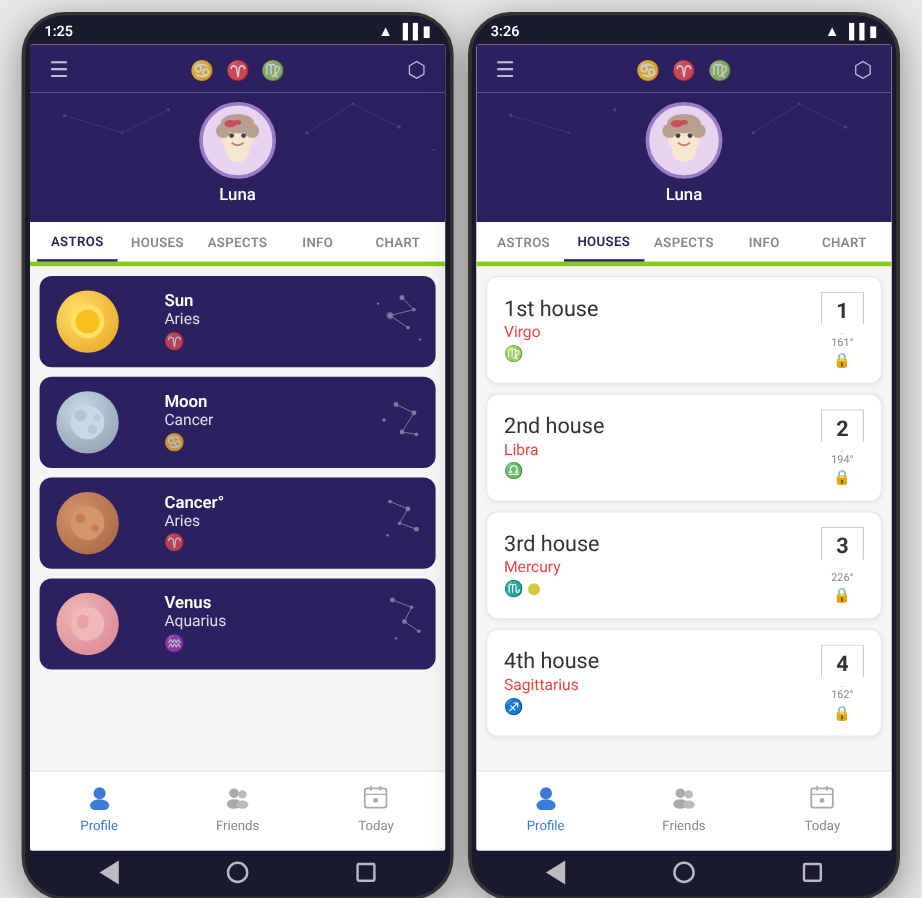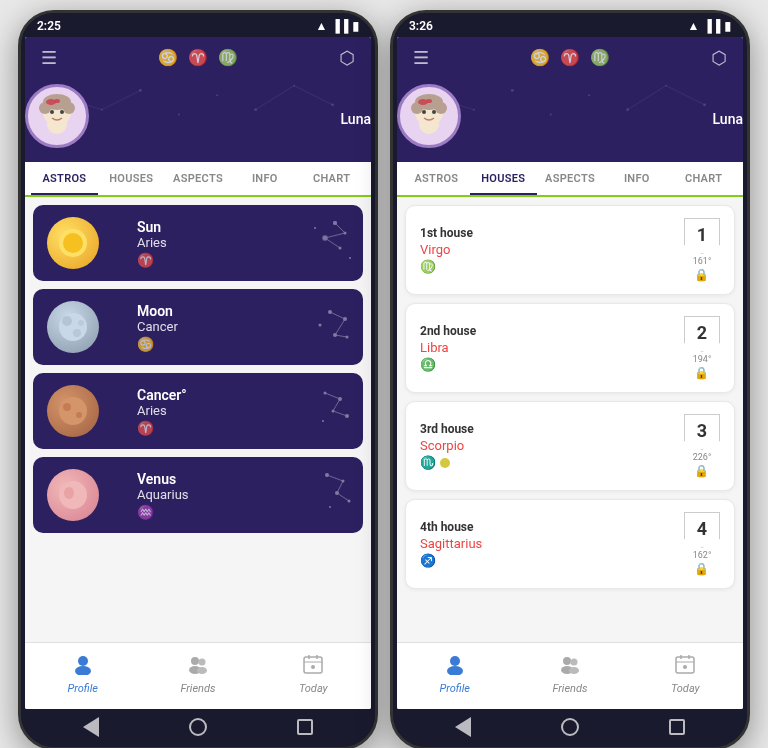--- a/index.html
+++ b/index.html
@@ -75,21 +75,21 @@
       gap: 10px;
       align-items: center;
       color: rgba(255,255,255,0.8);
       font-size: 16px;
     }
 
     
     .profile-section {
       background: #2d2060;
       display: flex;
-      flex-direction: row;
+      flex-direction: column;
       align-items: center;
       padding: 8px 0 14px;
       position: relative;
       justify-content: space-between;
     }
 
     .constellation-bg {
       position: absolute;
       top: 0; left: 0; right: 0; bottom: 0;
       opacity: 0.15;
@@ -117,22 +117,23 @@
       font-weight: 500;
       margin-top: 6px;
       position: relative;
       z-index: 1;
     }
 
     
     .tabs-row {
       background: white;
       display: flex;
-      border-bottom: 2px solid #84cc16;
+      border-bottom: 4px solid #84cc16;
       padding: 0 6px;
+      align-items: center;
     }
 
     .tab-item {
       flex: 1;
       text-align: center;
       padding: 10px 0 8px;
       font-size: 11px;
       font-weight: 600;
       color: #888;
       cursor: pointer;
@@ -230,22 +231,22 @@
       box-shadow: 0 1px 4px rgba(0,0,0,0.06);
       min-height: 72px;
     }
 
     .house-info {
       flex: 1;
     }
 
     .house-name {
       color: #333;
-      font-size: 12px;
-      font-weight: 700;
+      font-size: 18px;
+      font-weight: 400;
     }
 
     .house-sign {
       color: #ef4444;
       font-size: 13px;
       margin-top: 2px;
     }
 
     .house-symbol {
       color: #555;
@@ -307,21 +308,20 @@
     }
 
     .bottom-nav-item {
       flex: 1;
       display: flex;
       flex-direction: column;
       align-items: center;
       gap: 2px;
       cursor: pointer;
       padding: 4px 0;
-      font-style: italic;
     }
 
     .bottom-nav-icon {
       font-size: 20px;
     }
 
     .bottom-nav-label {
       font-size: 11px;
       color: #888;
     }
@@ -386,21 +386,21 @@
 
     
     .content-area::-webkit-scrollbar { display: none; }
   </style>
 </head>
 <body>
 
 <div class="phone-wrapper">
 
   <div class="status-bar">
-    <span>2:25</span>
+    <span>1:25</span>
     <div class="status-icons">
       <span>▲</span>
       <span>▐▐</span>
       <span>▮</span>
     </div>
   </div>
 
   <div class="app-content">
 
     <div class="top-nav">
@@ -710,21 +710,21 @@
           <div class="house-number-badge">
             <div class="house-number-shape">2</div>
             <div class="house-degree">194°</div>
             <div class="lock-icon">🔒</div>
           </div>
         </div>
 
         <div class="house-card">
           <div class="house-info">
             <div class="house-name">3rd house</div>
-            <div class="house-sign">Scorpio</div>
+            <div class="house-sign">Mercury</div>
             <div class="house-symbol">
               <span>♏</span>
               <span class="dot-indicator"></span>
             </div>
           </div>
           <div class="house-number-badge">
             <div class="house-number-shape">3</div>
             <div class="house-degree">226°</div>
             <div class="lock-icon">🔒</div>
           </div>

